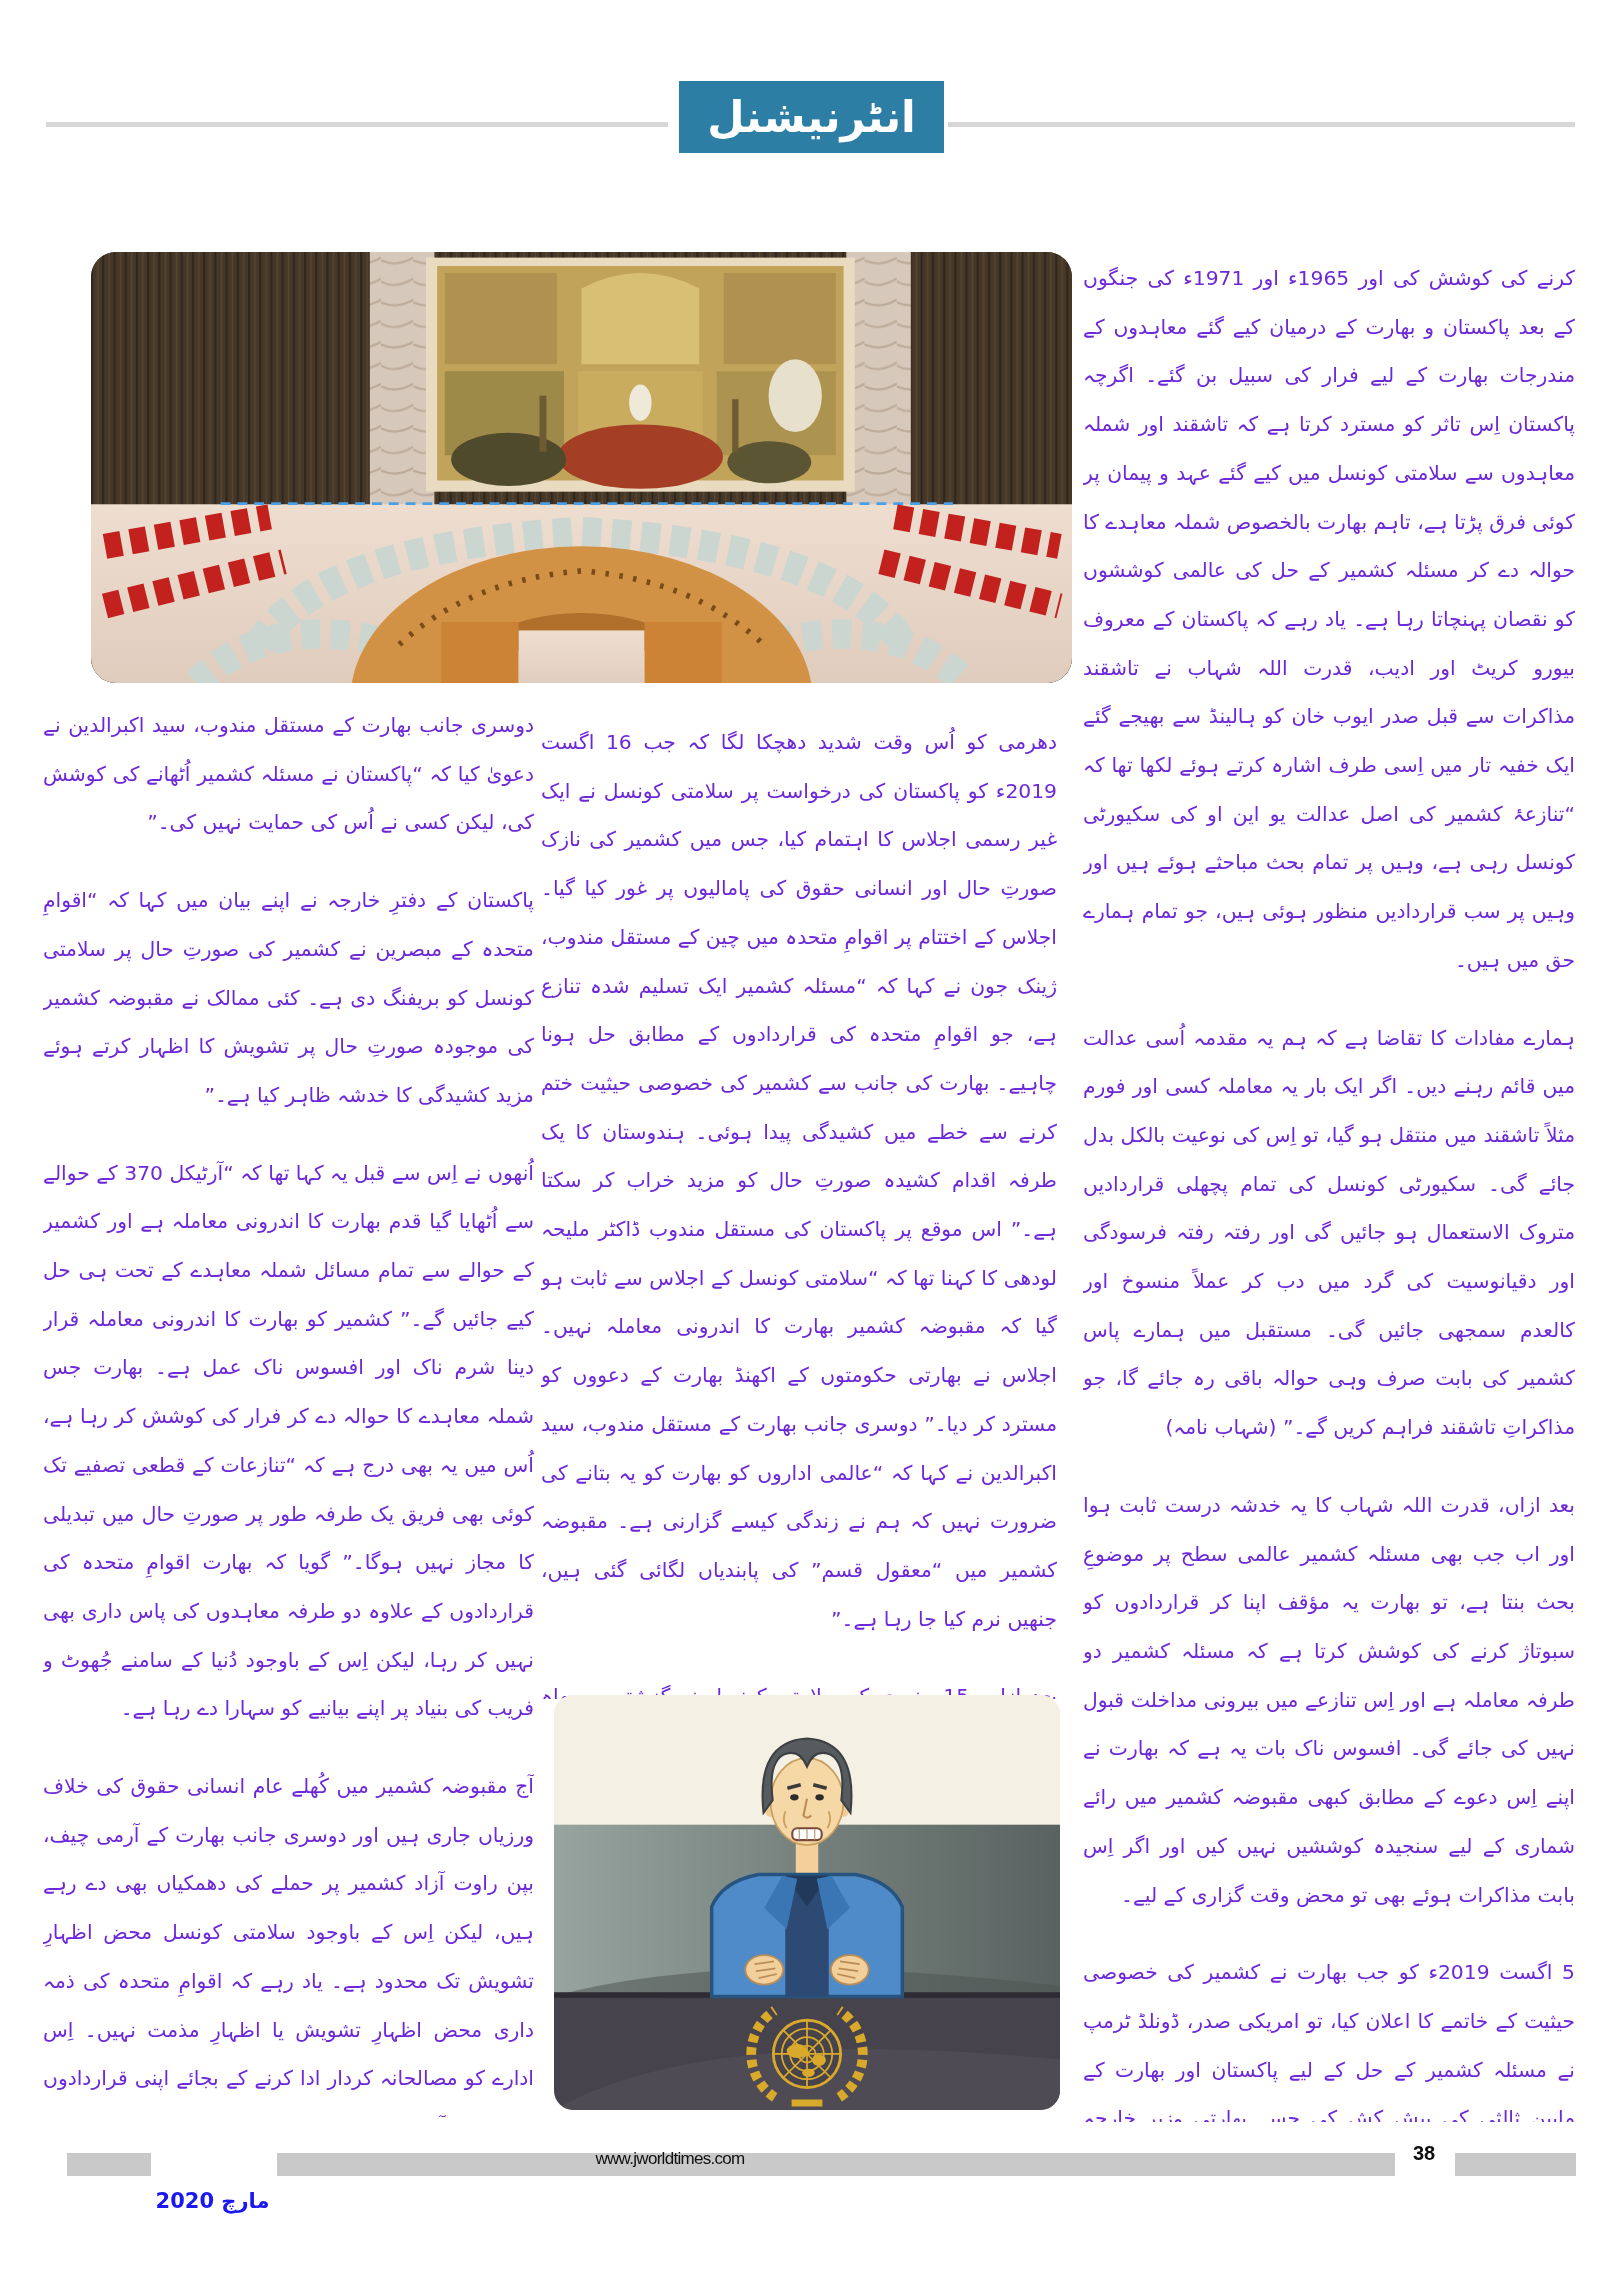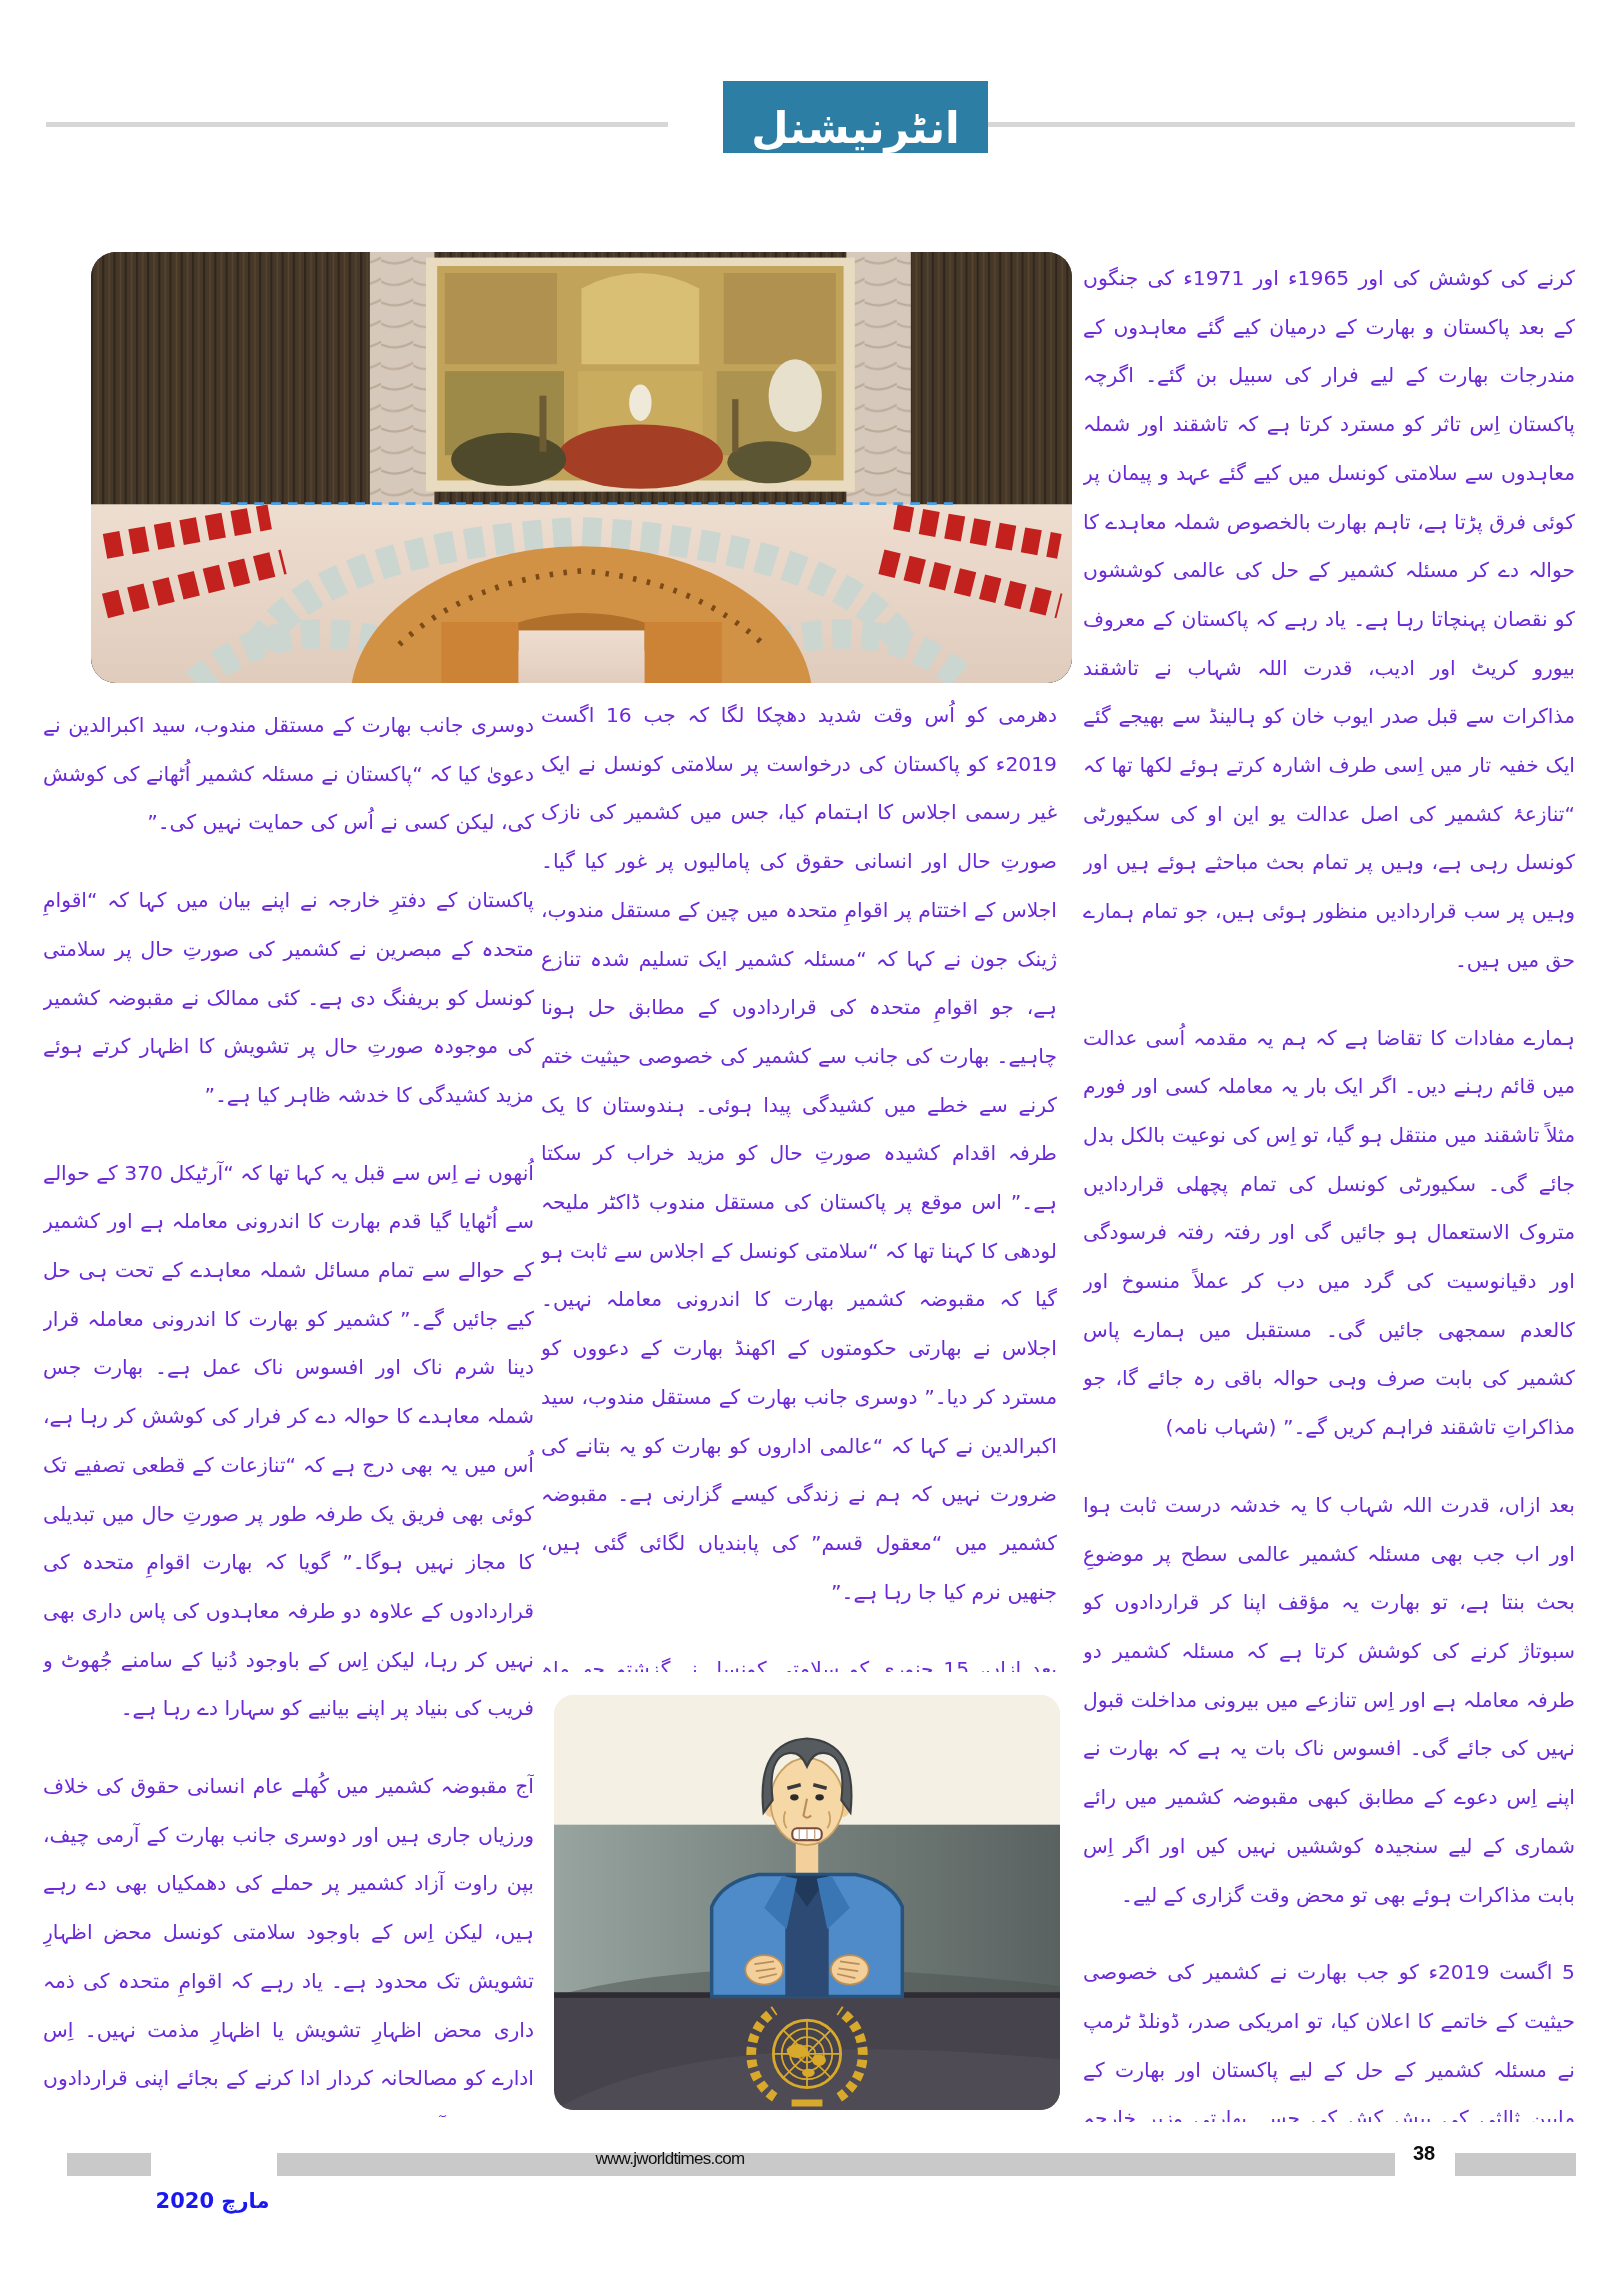--- a/index.html
+++ b/index.html
@@ -7,40 +7,40 @@
     width:1619px;height:2273px;position:relative;background:#ffffff;
     font-family:"DejaVu Sans",sans-serif;overflow:hidden;
   }
   
   .rule{position:absolute;top:122px;height:4.9px;background:#d7d7d7;}
   .rule.left{left:46px;width:622px;}
   .rule.right{left:948px;width:627px;}
   .title-box{
     position:absolute;left:679px;top:81px;width:265px;height:72px;
     background:#2d7ea4;color:#ffffff;font-weight:bold;font-size:43px;
-    display:flex;align-items:flex-end;justify-content:center;direction:rtl;margin-left:44px;
+    display:flex;align-items:center;justify-content:center;direction:rtl;
   }
   
   .photo-top{
     position:absolute;left:91px;top:252px;width:981px;height:431px;
     border-radius:25px;overflow:hidden;background:#463829;
   }
   .illus{
     position:absolute;left:554px;top:1695px;width:506px;height:415px;
     border-radius:19.6px;overflow:hidden;background:#f4f0e4;
   }
   .photo-top svg,.illus svg{display:block;width:100%;height:100%;}
   
   .col{
     position:absolute;direction:rtl;text-align:justify;color:#6d28d9;
     font-size:20.3px;line-height:2.4;overflow:hidden;
   }
   .col p{margin:0 0 29px 0;}
   .col-right{left:1083px;top:254px;width:492px;height:1868px;}
-  .col-middle{left:541px;top:691px;width:516px;height:981px;}
+  .col-middle{left:541px;top:718px;width:516px;height:981px;}
   .col-left{left:43px;top:701px;width:491px;height:1416px;}
   
   .f-seg{position:absolute;top:2153px;height:23px;background:#c9c9c9;}
   .f-seg.s1{left:67px;width:84px;}
   .f-seg.s2{left:277px;width:1118px;}
   .f-seg.s3{left:1455px;width:121px;}
   .f-issue{
     position:absolute;left:151px;top:2147px;width:123px;height:35px;
     color:#1a18ee;font-weight:bold;font-size:21px;direction:rtl;
     display:flex;align-items:center;justify-content:center;margin-top:36px;

